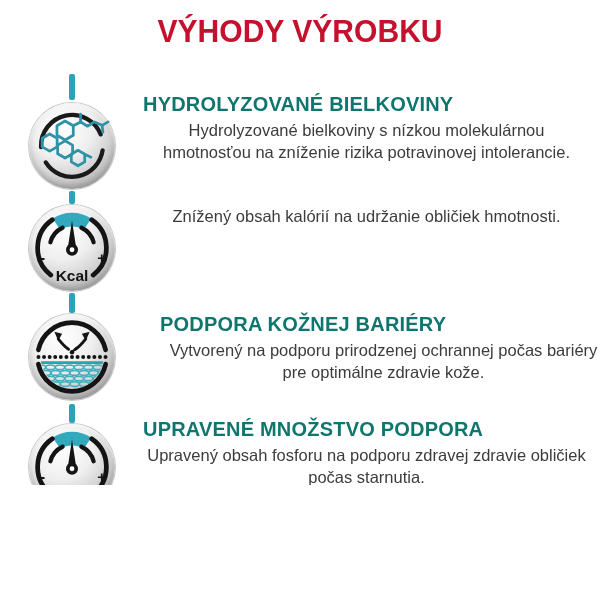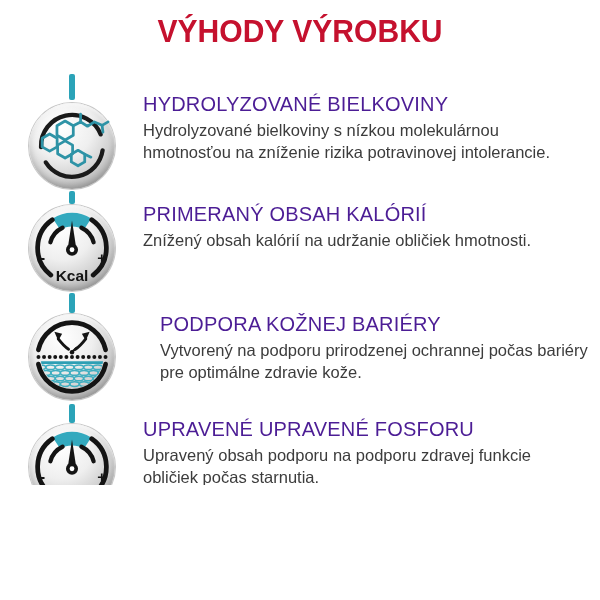--- a/index.html
+++ b/index.html
@@ -23,22 +23,22 @@
   .icon-circle{
     position:absolute;left:29px;width:86px;height:86px;border-radius:50%;
     background:radial-gradient(circle at 38% 28%, #ffffff 0%, #efefef 38%, #d2d2d2 62%, #a2a2a2 86%, #868686 100%);
     box-shadow:0 0 0 1px rgba(130,130,130,.45), inset 0 -3px 6px rgba(0,0,0,.18), inset 0 2px 3px rgba(255,255,255,.85);
   }
   .icon-circle.i0{top:103px;} .icon-circle.i1{top:205px;}
   .icon-circle.i2{top:314px;} .icon-circle.i3{top:424px;}
   .icon-glyph{position:absolute;left:0;top:0;width:86px;height:86px;}
   
   .sect{position:absolute;left:143px;width:447px;}
-  .sect h2{margin:0;font-size:20px;line-height:24px;font-weight:400;color:#4c1d95;letter-spacing:.2px;}
-  .sect p{margin:3px 0 0 0;font-size:16.5px;line-height:22px;color:#3C3C3C;}
+  .sect h2{margin:0;font-size:20px;line-height:24px;font-weight:700;color:#0f766e;letter-spacing:.2px;}
+  .sect p{margin:3px 0 0 0;font-size:16.5px;line-height:22px;color:#3C3C3C;text-align:center;}
   .sect.s0{top:92px;} .sect.s1{top:202px;} .sect.s2{top:312px;margin-left:17px;} .sect.s3{top:417px;}
   
   .line-left{position:absolute;left:0;top:562px;width:30px;height:8px;background:#C5112E;}
   .line-right{position:absolute;left:99px;top:562px;width:501px;height:8px;
     background:linear-gradient(to right,#C5112E 0%,#C5112E 66%,rgba(197,17,46,0) 93%);}
   .crown{position:absolute;left:32px;top:542px;width:64px;height:48px;}
 </style>
 </head>
 <body>
 
@@ -180,30 +180,29 @@
       <text x="84.5" y="67" text-anchor="middle" font-size="18" font-weight="700" fill="#141414">+</text>
       <text x="50" y="89" text-anchor="middle" font-size="21" font-weight="700" fill="#141414">P</text>
     </svg>
   </div>
 
   <div class="sect s0">
     <h2>HYDROLYZOVANÉ BIELKOVINY</h2>
     <p>Hydrolyzované bielkoviny s nízkou molekulárnou hmotnosťou na zníženie rizika potravinovej intolerancie.</p>
   </div>
   <div class="sect s1">
-    <h2>PRIMERANÝ OBSAH KALÓRIÍ</h2>
     <p>Znížený obsah kalórií na udržanie obličiek hmotnosti.</p>
   </div>
   <div class="sect s2">
     <h2>PODPORA KOŽNEJ BARIÉRY</h2>
     <p>Vytvorený na podporu prirodzenej ochrannej počas bariéry pre optimálne zdravie kože.</p>
   </div>
   <div class="sect s3">
-    <h2>UPRAVENÉ UPRAVENÉ FOSFORU</h2>
-    <p>Upravený obsah podporu na podporu zdravej funkcie obličiek počas starnutia.</p>
+    <h2>UPRAVENÉ MNOŽSTVO PODPORA</h2>
+    <p>Upravený obsah fosforu na podporu zdravej zdravie obličiek počas starnutia.</p>
   </div>
 
   <div class="line-left"></div>
   <div class="line-right"></div>
   <svg class="crown" viewBox="0 0 64 48">
     <g fill="#C5112E">
       <circle cx="32" cy="5" r="3.6"></circle>
       <circle cx="22.5" cy="6.5" r="3.4"></circle>
         <circle cx="41.5" cy="6.5" r="3.4"></circle>
       <circle cx="27" cy="12.5" r="3"></circle>

